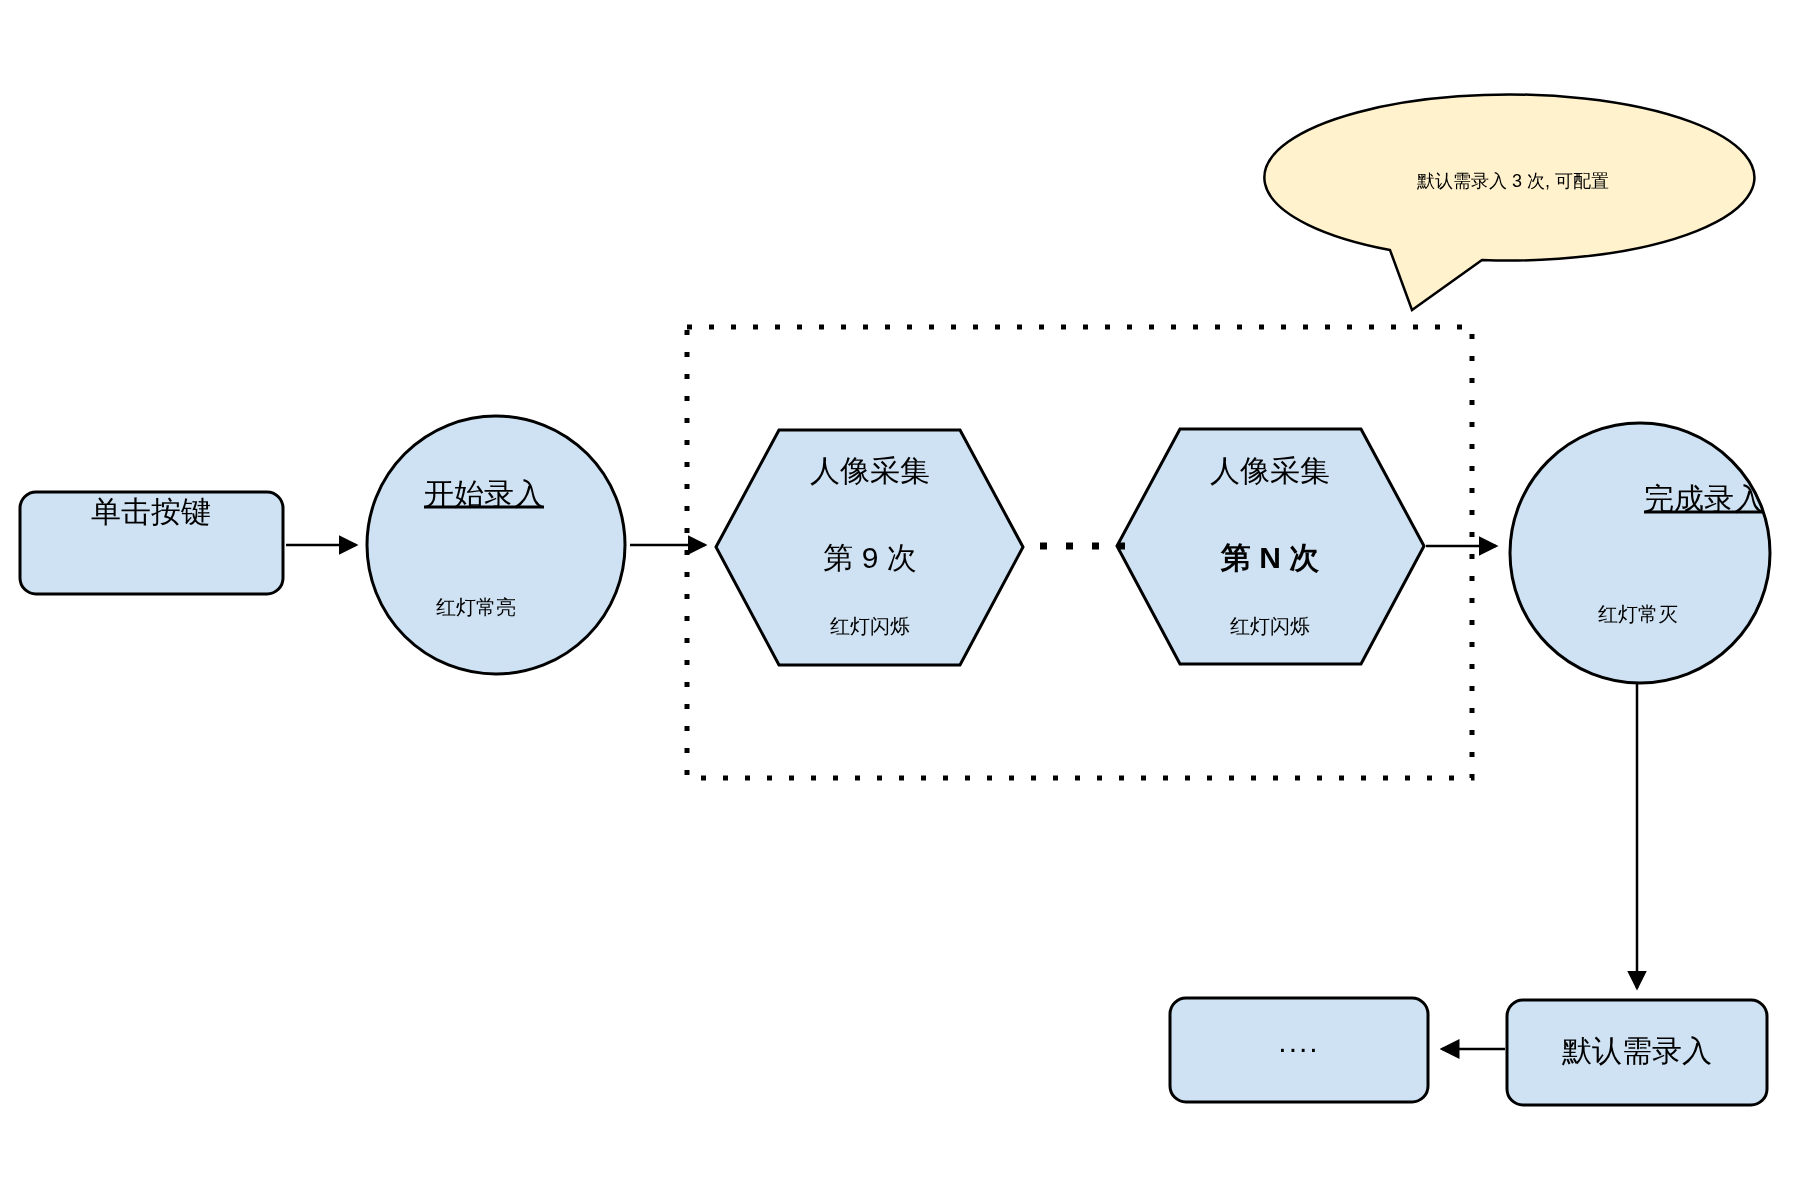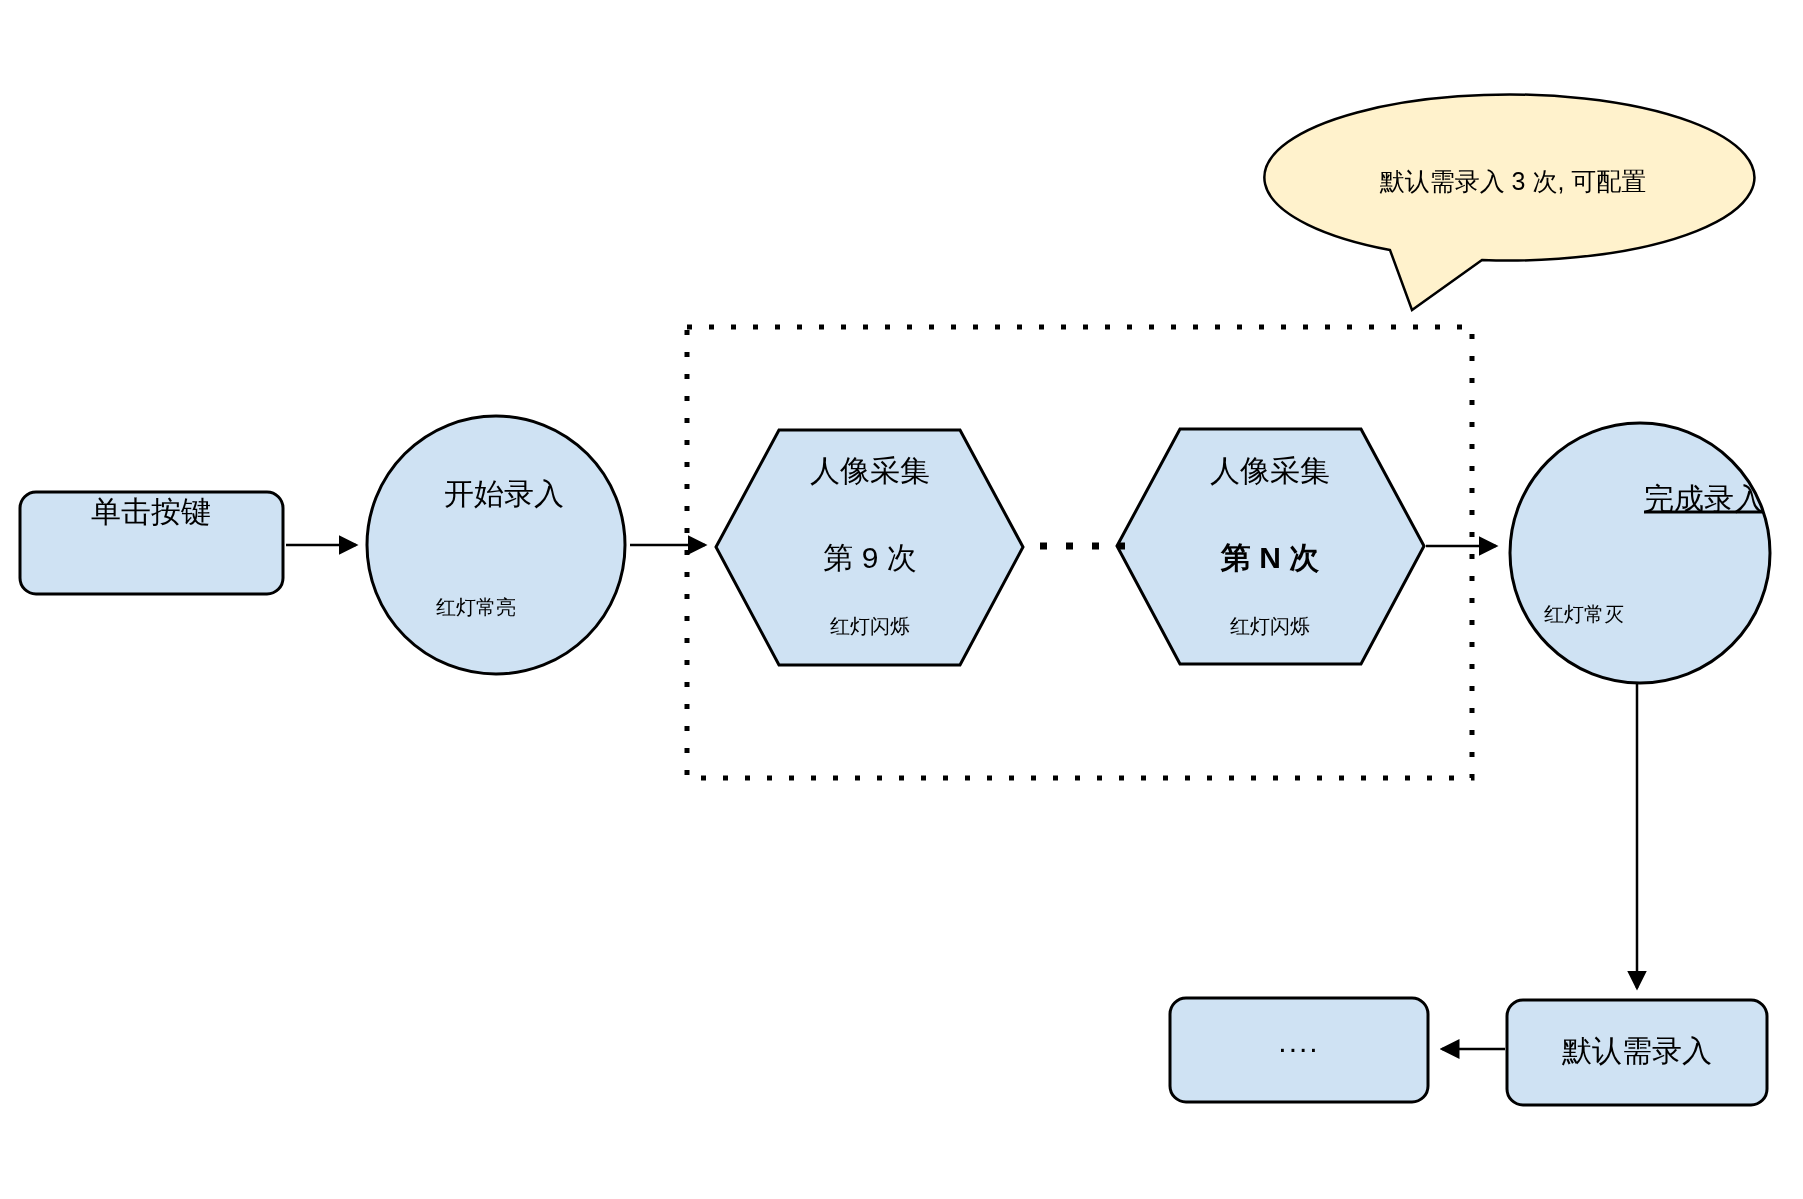--- a/index.html
+++ b/index.html
@@ -13,21 +13,21 @@
   .layer{position:absolute;left:0;top:0;}
   .lbl{
     position:absolute;
     transform:translate(-50%,-50%);
     white-space:nowrap;
     color:#000;
     text-align:center;
   }
   .t30{font-size:30px;}
   .t20{font-size:20px;}
-  .t25{font-size:25px;}
+  .t25{font-size:18px;}
   .dots{letter-spacing:2px;}
 </style>
 </head>
 <body>
 
 <div class="canvas">
 
   <svg class="layer" width="1803" height="1199" viewBox="0 0 1803 1199">
     <defs>
       <marker id="arrow" markerWidth="8" markerHeight="8" refX="7" refY="4" orient="auto">
@@ -56,33 +56,33 @@
     <line x1="286" y1="545" x2="356" y2="545" stroke="#000" stroke-width="2.5" marker-end="url(#arrow)"></line>
     <line x1="630" y1="545" x2="705" y2="545" stroke="#000" stroke-width="2.5" marker-end="url(#arrow)"></line>
     <line x1="1040" y1="546" x2="1126" y2="546" stroke="#000" stroke-width="7" stroke-dasharray="7 19" stroke-linecap="butt"></line>
     <line x1="1426" y1="546" x2="1496" y2="546" stroke="#000" stroke-width="2.5" marker-end="url(#arrow)"></line>
     <line x1="1637" y1="684" x2="1637" y2="988" stroke="#000" stroke-width="2.5" marker-end="url(#arrow)"></line>
     <line x1="1505" y1="1049" x2="1442" y2="1049" stroke="#000" stroke-width="2.5" marker-end="url(#arrow)"></line>
   </svg>
 
   <div class="lbl t30" style="left:151px;top:512px;">单击按键</div>
 
-  <div class="lbl t30" style="left:504px;top:494px;">开始录入</div>
+  <div class="lbl t30" style="left:484px;top:494px;text-decoration:underline;">开始录入</div>
   <div class="lbl t20" style="left:476px;top:607px;">红灯常亮</div>
 
   <div class="lbl t30" style="left:870px;top:471px;">人像采集</div>
   <div class="lbl t30" style="left:870px;top:558px;">第 9 次</div>
   <div class="lbl t20" style="left:870px;top:626px;">红灯闪烁</div>
 
   <div class="lbl t30" style="left:1270px;top:471px;">人像采集</div>
   <div class="lbl t30" style="left:1270px;top:558px;font-weight:bold;">第 N 次</div>
   <div class="lbl t20" style="left:1270px;top:626px;">红灯闪烁</div>
 
   <div class="lbl t30" style="left:1704px;top:499px;text-decoration:underline;">完成录入</div>
-  <div class="lbl t20" style="left:1584px;top:614px;">红灯常灭</div>
+  <div class="lbl t20" style="left:1638px;top:614px;">红灯常灭</div>
 
   <div class="lbl t30 dots" style="left:1299px;top:1042px;">....</div>
 
   <div class="lbl t30" style="left:1637px;top:1051px;">默认需录入</div>
 
   <div class="lbl t25" style="left:1513px;top:181px;">默认需录入 3 次, 可配置</div>
 
 </div>
 
 </body></html>

